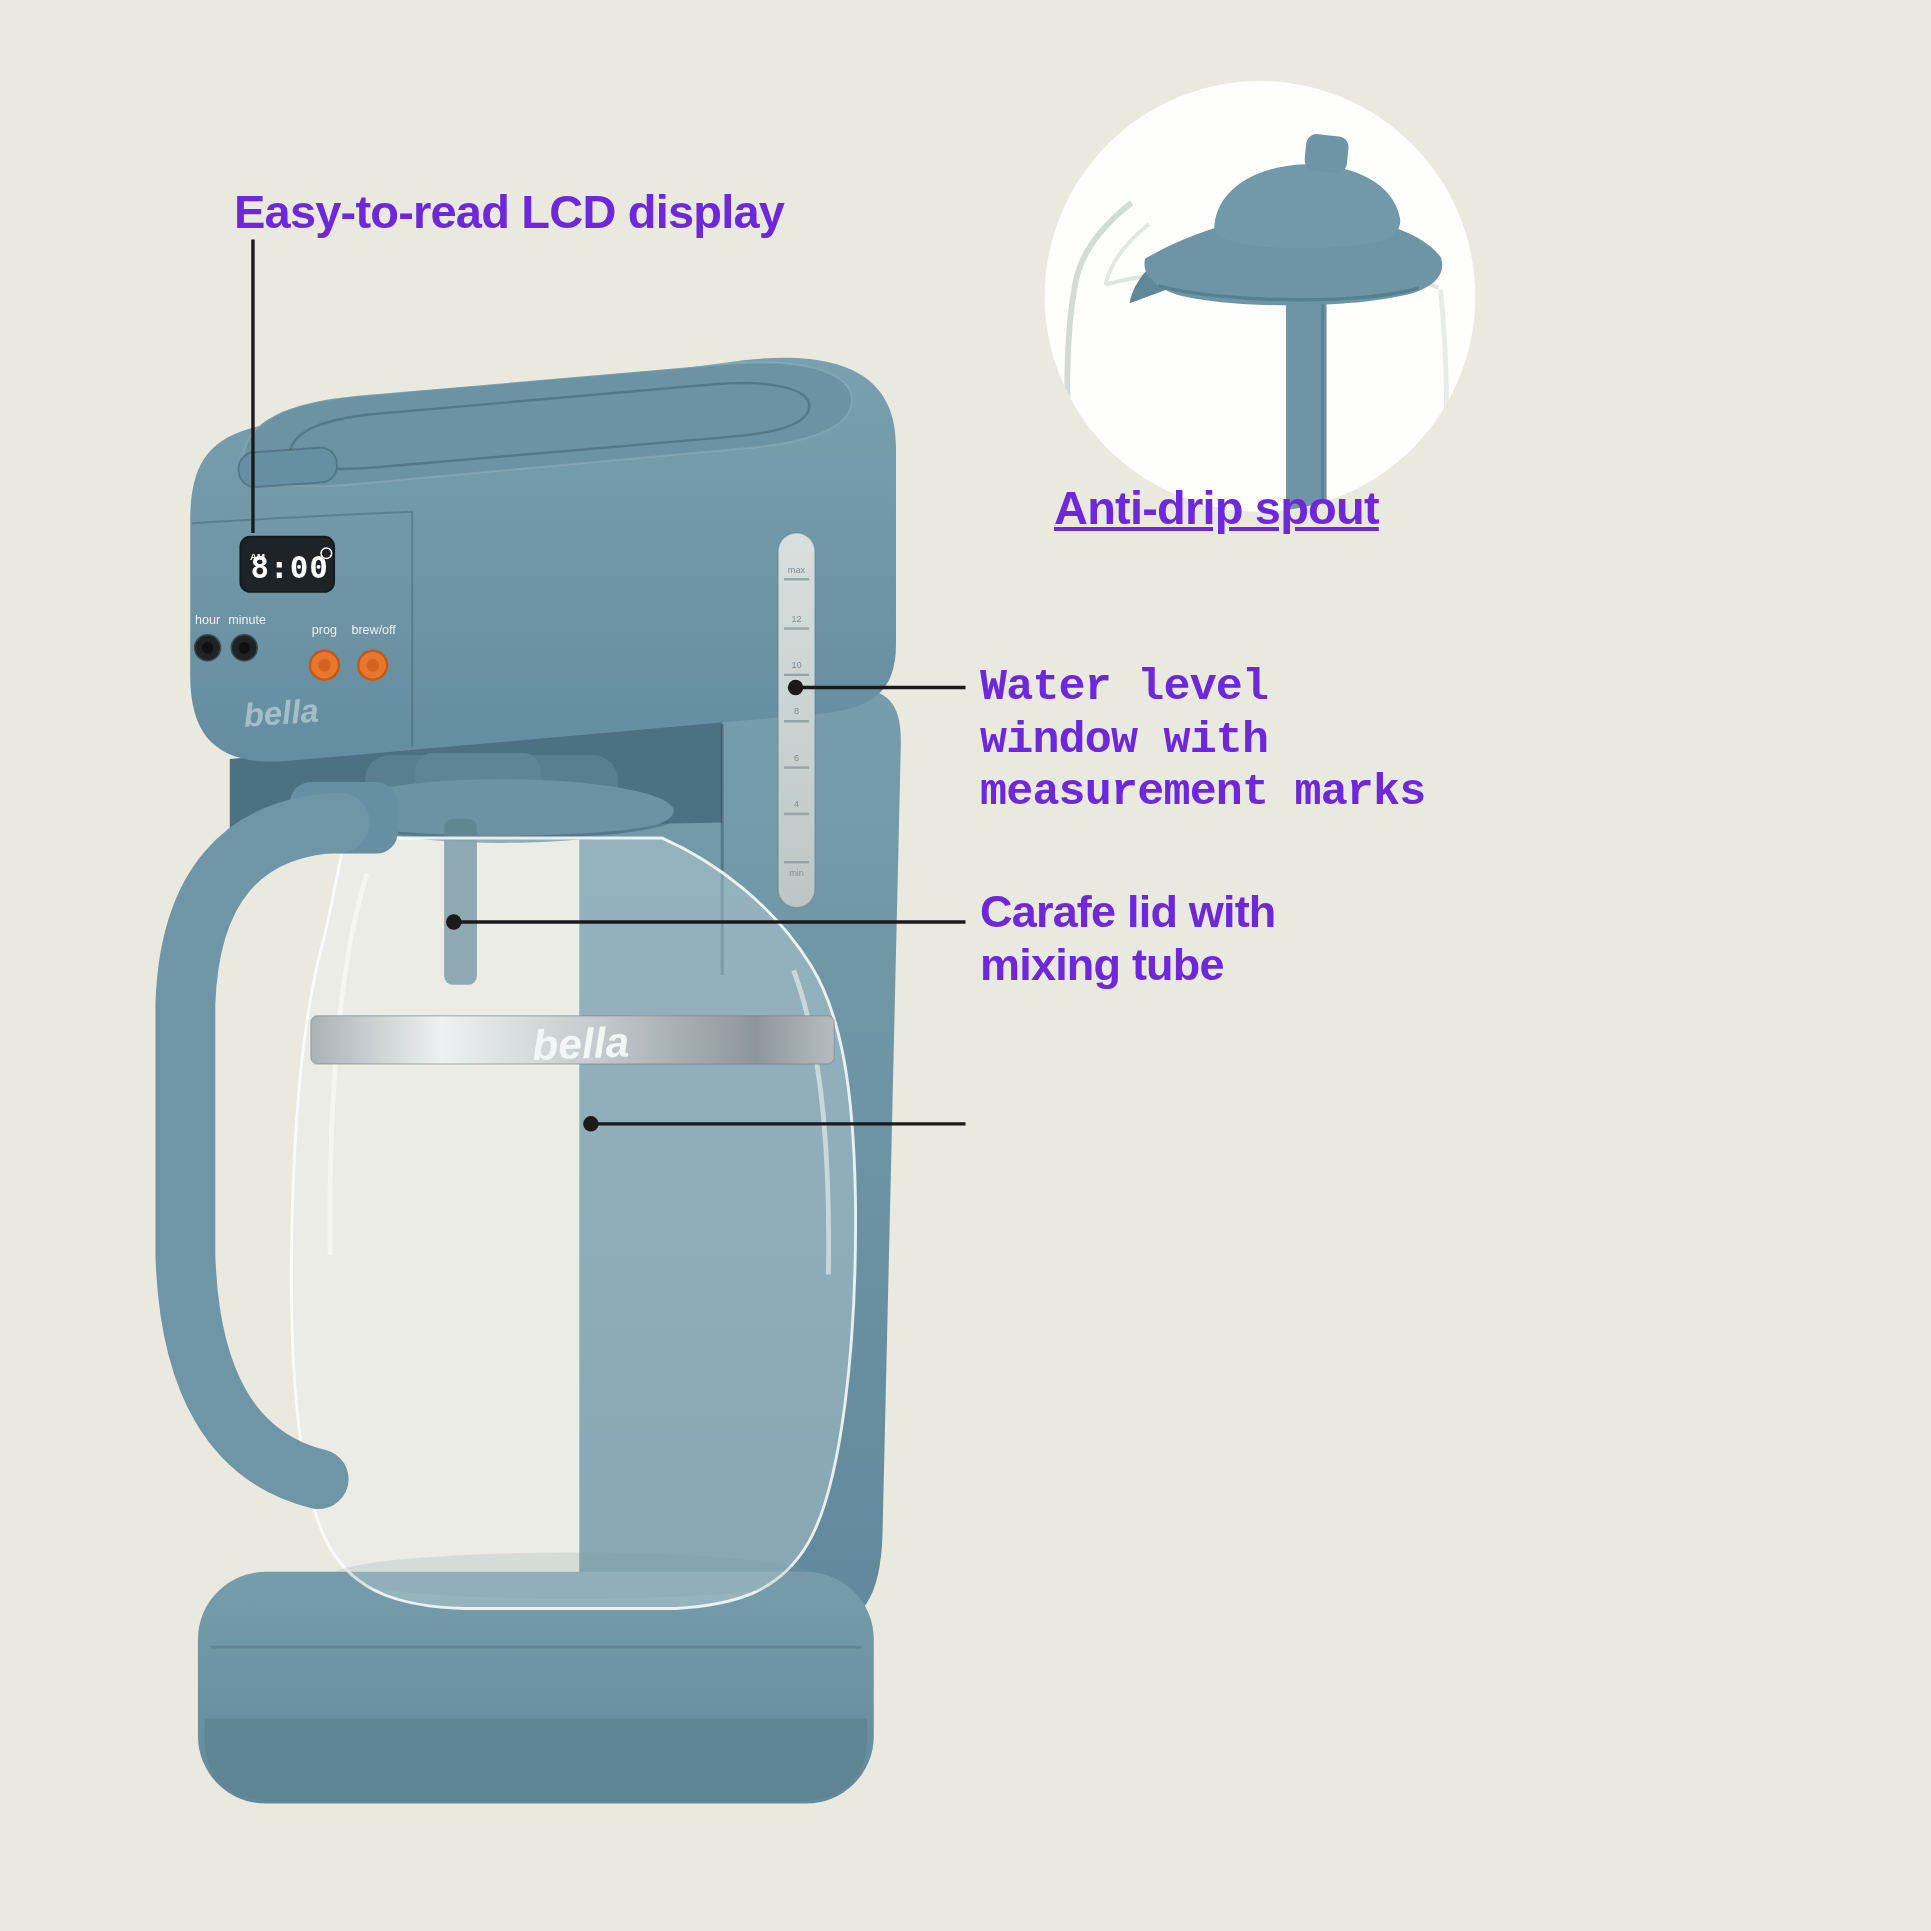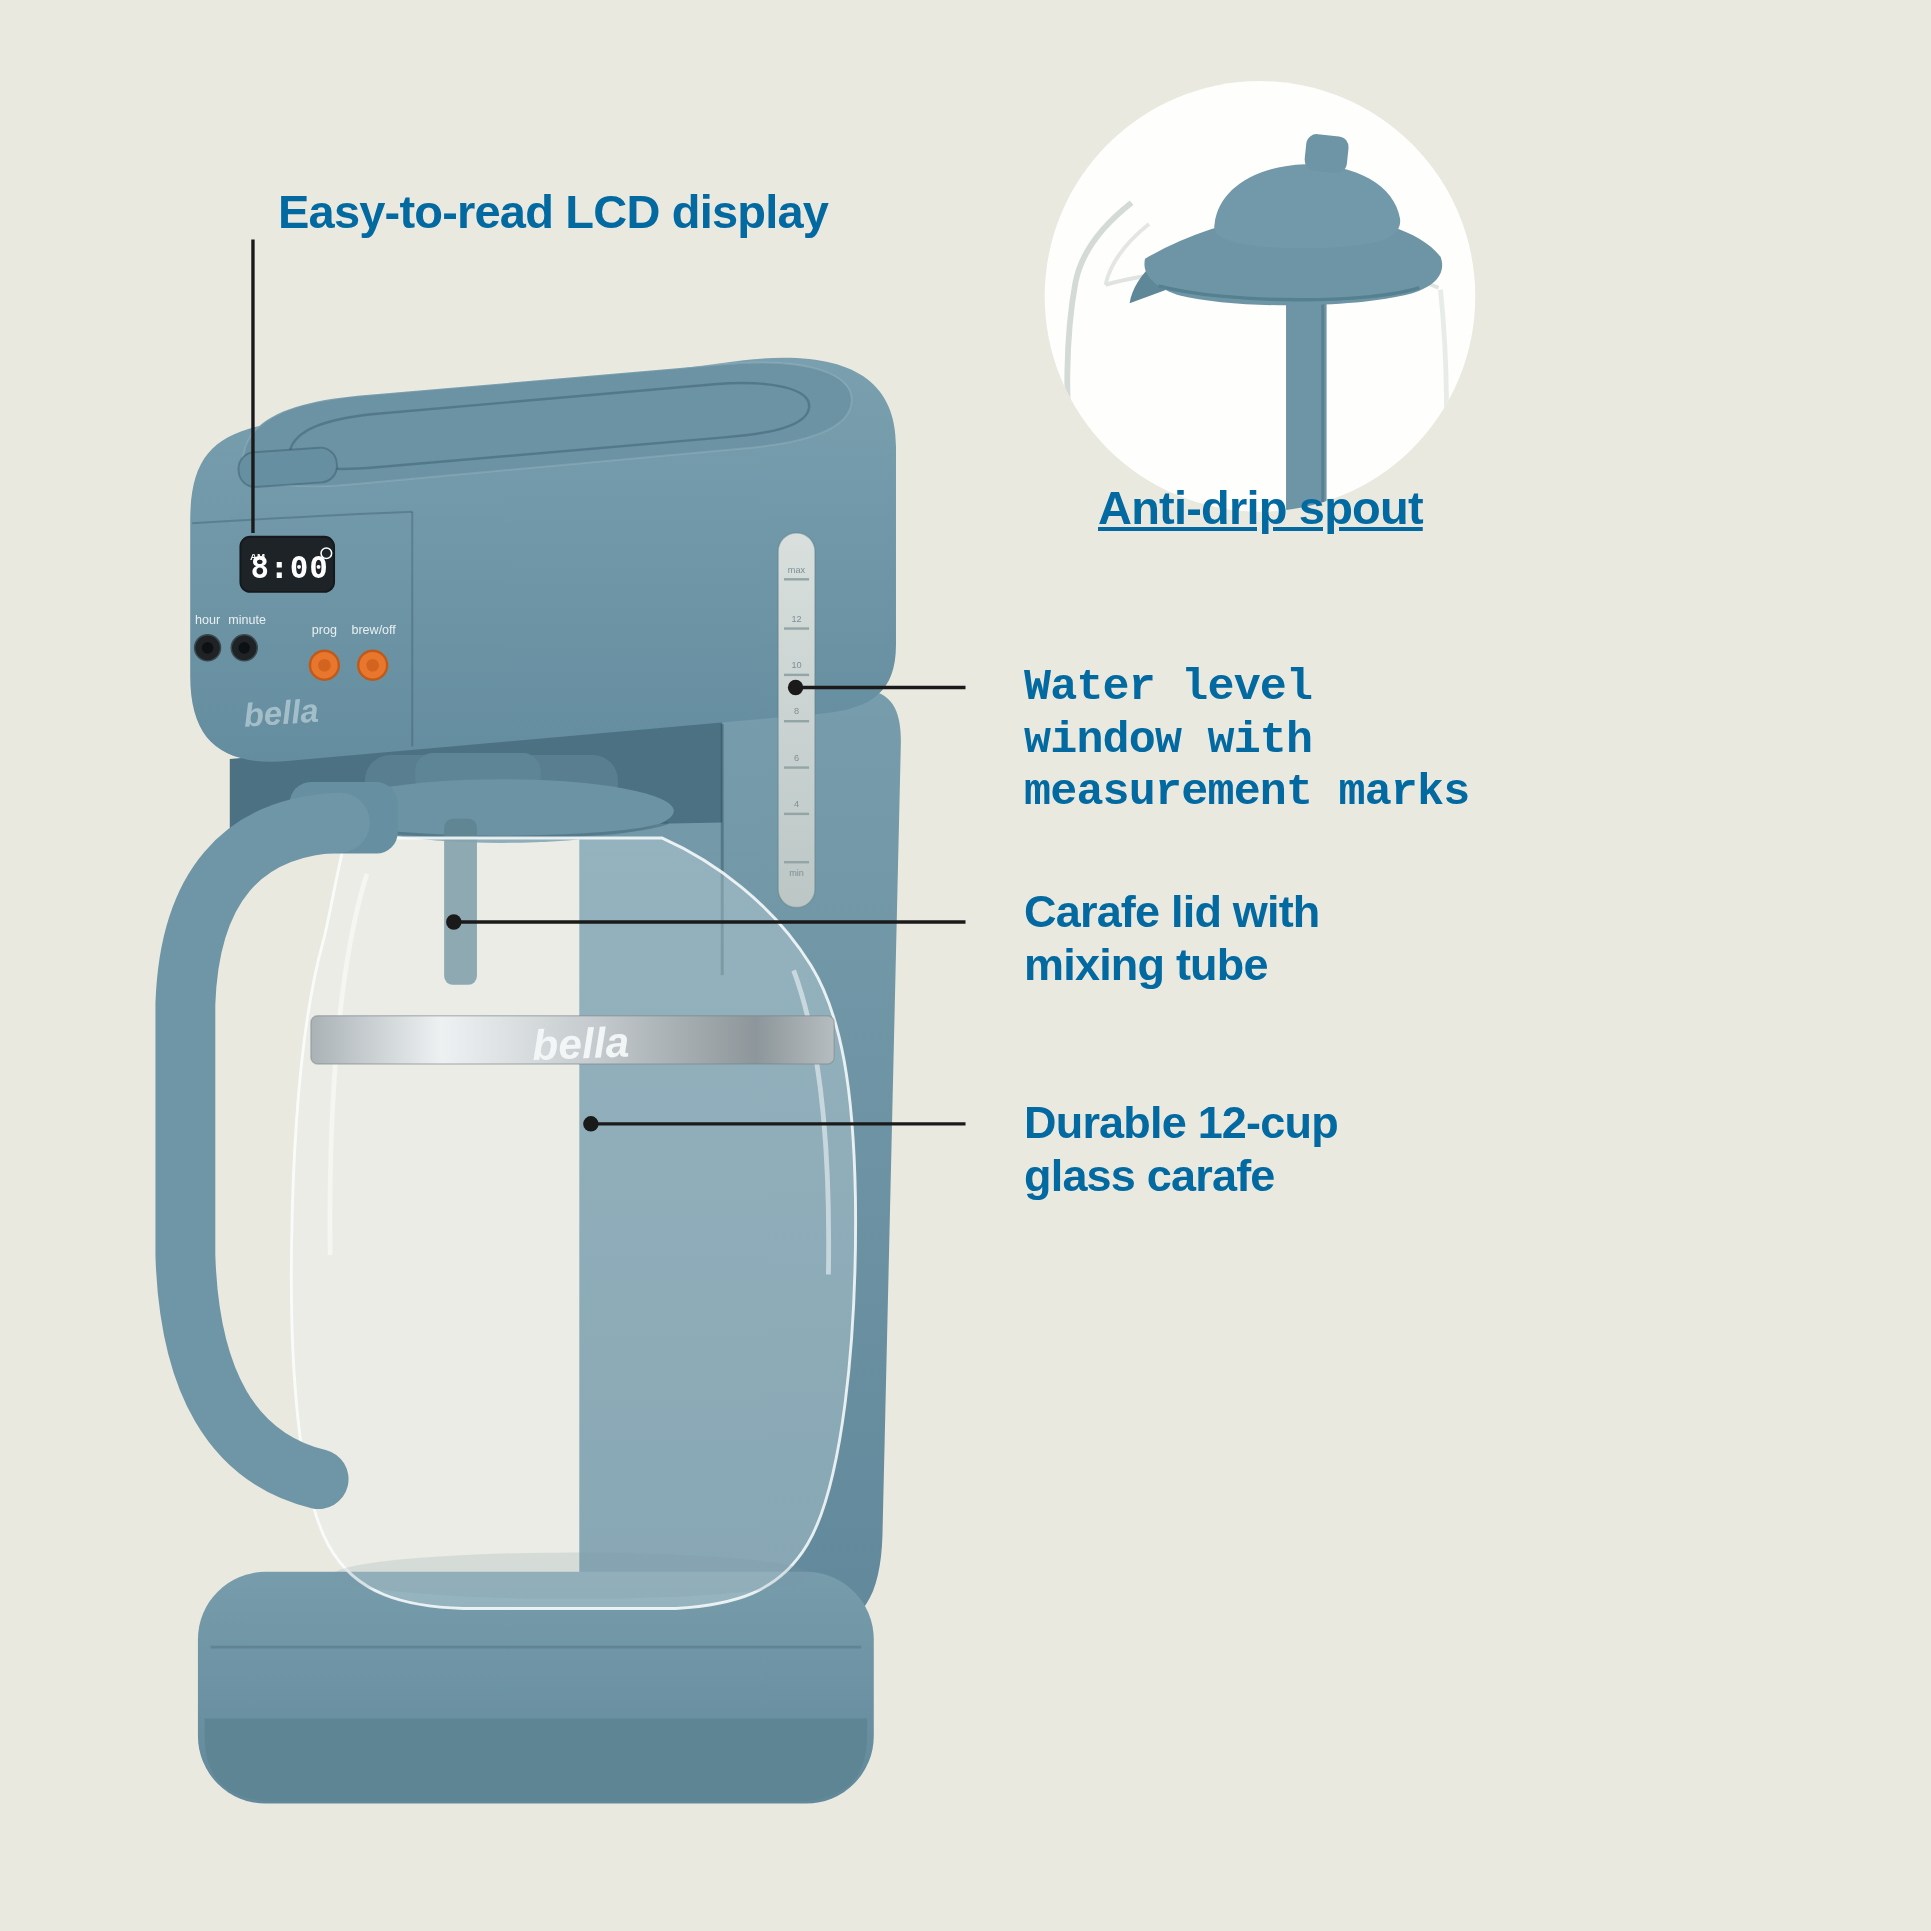--- a/index.html
+++ b/index.html
@@ -1,20 +1,20 @@
 <!DOCTYPE html>
 <html><head>
 <meta charset="utf-8">
 <style>
   html,body{margin:0;padding:0;background:#eae9df;}
   .canvas{position:relative;width:1931px;height:1931px;background:#eae9df;overflow:hidden;
           font-family:"Liberation Sans",sans-serif;}
   .scene{position:absolute;left:0;top:0;}
-  .callout{position:absolute;font-weight:700;color:#0369a1;font-size:45px;line-height:1.17;
-           letter-spacing:-0.8px;margin-left:44px;}
+  .callout{position:absolute;font-weight:700;color:#6d28d9;font-size:45px;line-height:1.17;
+           letter-spacing:-0.8px;}
   svg text{font-family:"Liberation Sans",sans-serif;}
   .lcd-digits{font-family:"DejaVu Sans Mono",monospace;font-weight:700;}
   .script-logo{font-style:italic;font-weight:700;}
   .tiny-label{font-size:13px;fill:#e9eff1;}
 </style>
 </head>
 <body>
 
 <div class="canvas">
 
@@ -188,16 +188,15 @@
   </svg>
 
   <div class="callout" style="left:234px;top:185px;width:657px;font-size:47px;">Easy-to-read LCD display</div>
 
   <div class="callout" style="left:1054px;top:481px;width:463px;font-size:47px;text-decoration:underline;">Anti-drip spout</div>
 
   <div class="callout" style="left:980px;top:662px;width:463px;font-family:Liberation Mono, monospace;">Water level window with measurement marks</div>
 
   <div class="callout" style="left:980px;top:886px;width:406px;">Carafe lid with mixing tube</div>
 
-  <div class="callout" style="left:980px;top:1097px;width:406px;">Durable 12-cup glass carafe</div>
 
 </div>
 
 
 </body></html>

